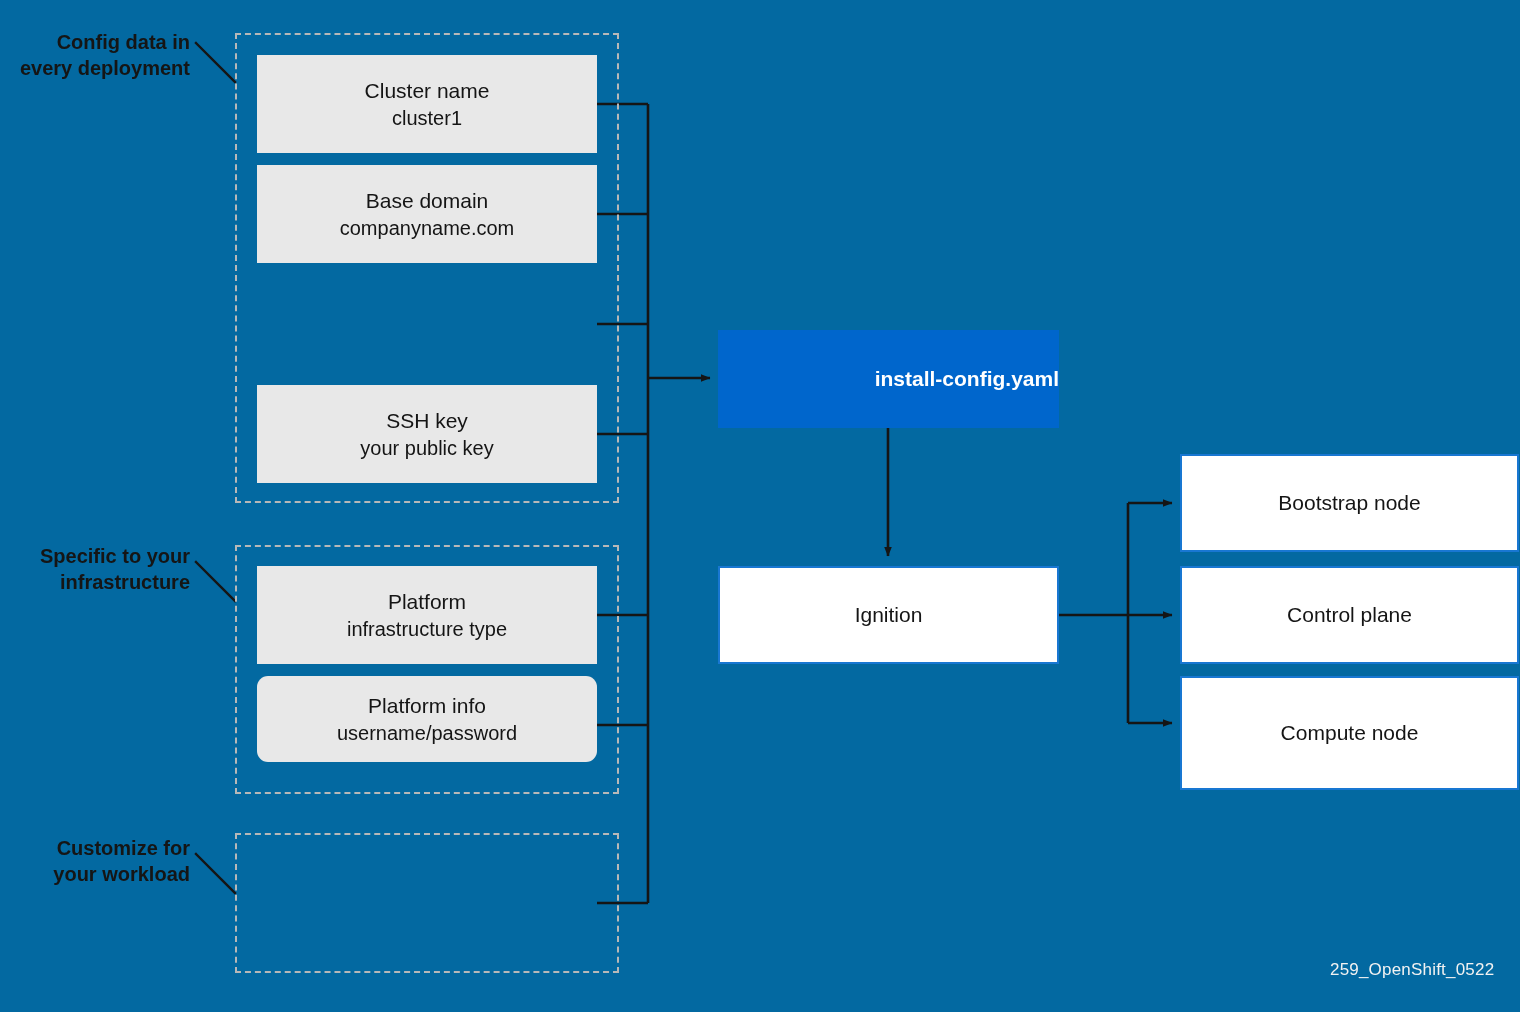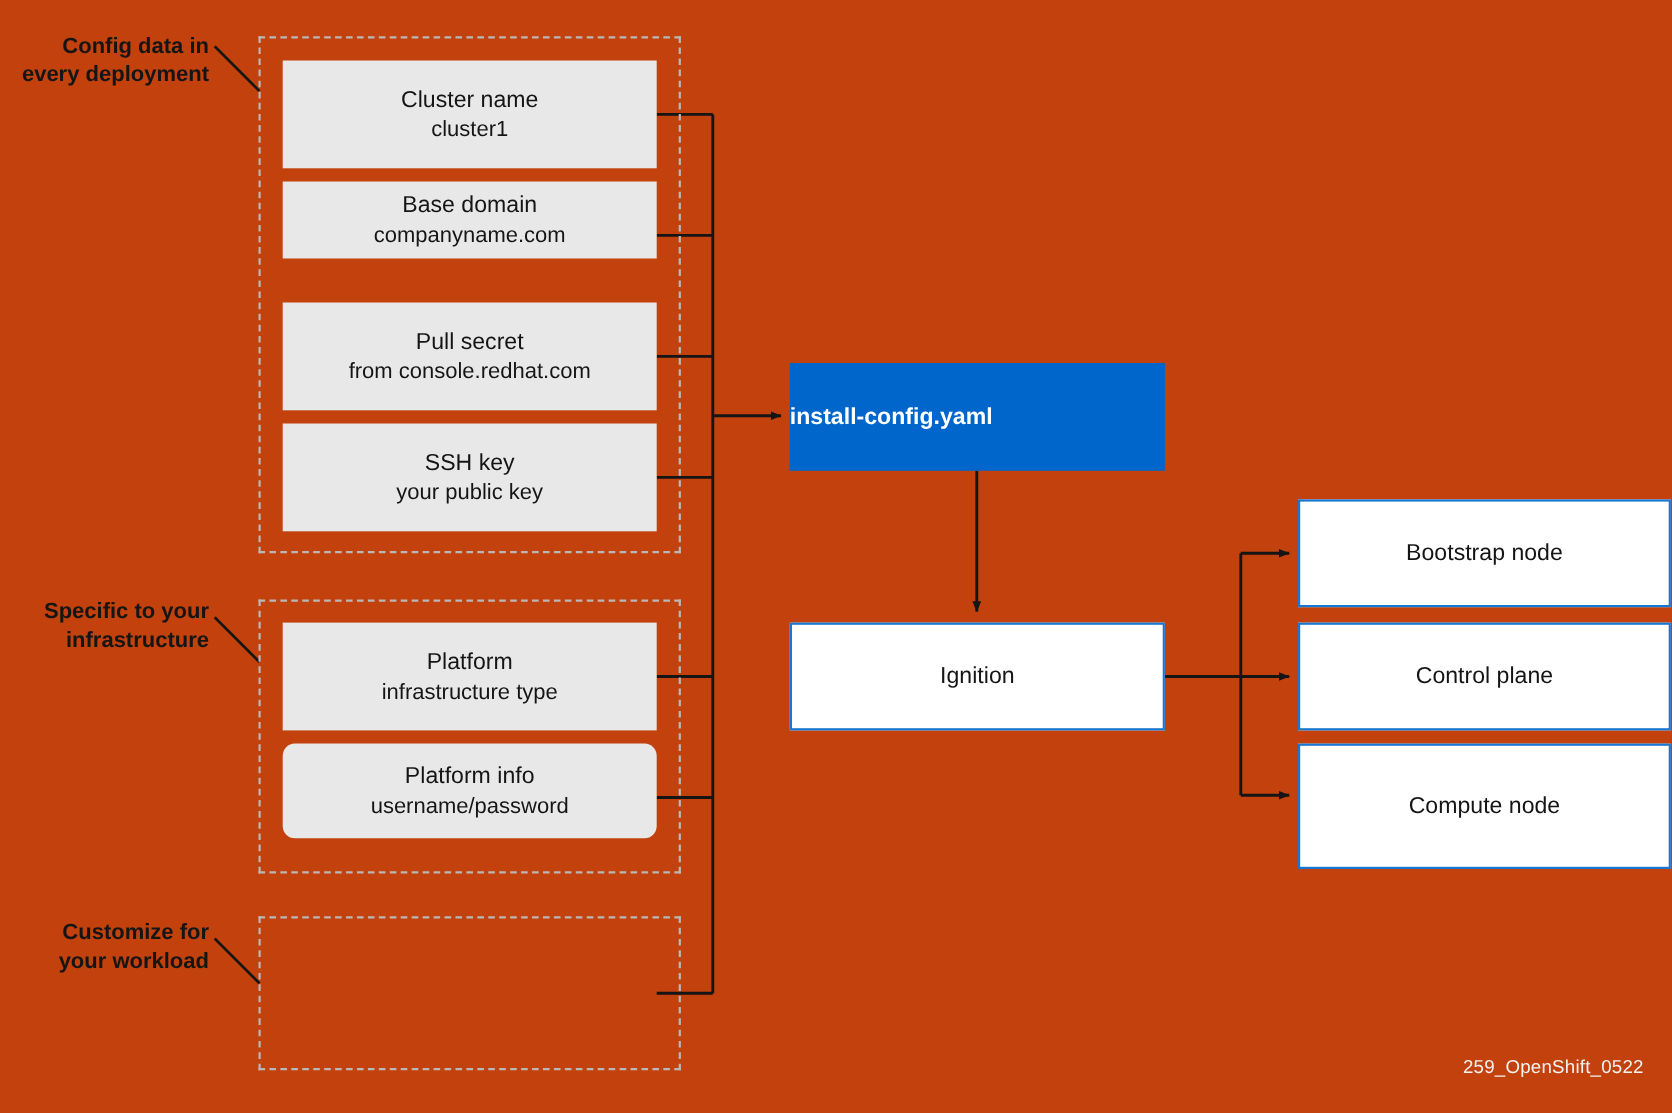--- a/index.html
+++ b/index.html
@@ -10,21 +10,21 @@
   }
   body {
     font-family: "Liberation Sans", sans-serif;
     color: #151515;
   }
   #diagram {
     position: relative;
     width: 1520px;
     height: 1012px;
     overflow: hidden;
-    background: #c2410c;
+    background: #0369a1;
   }
   svg.wires {
     position: absolute;
     left: 0;
     top: 0;
     width: 1520px;
     height: 1012px;
     pointer-events: none;
   }
 
@@ -71,21 +71,21 @@
     color: #151515;
   }
 
   
   .blue-filled {
     position: absolute;
     background: #0066cc;
     box-sizing: border-box;
     display: flex;
     align-items: center;
-    justify-content: flex-start;
+    justify-content: flex-end;
     color: #ffffff;
     font-size: 21px;
     font-weight: bold;
   }
 
   
   .blue-outline {
     position: absolute;
     background: #ffffff;
     border: 2px solid #1877d2;
@@ -154,29 +154,25 @@
   <div class="side-label" style="left:0px; top:30px; width:190px;">Config data in
 every deployment</div>
 
   <div class="group" style="left:235px; top:33px; width:384px; height:470px;"></div>
 
   <div class="item-box" style="left:257px; top:55px; width:340px; height:98px;">
     <span class="item-title">Cluster name</span>
     <span class="item-sub">cluster1</span>
   </div>
 
-  <div class="item-box" style="left:257px; top:165px; width:340px; height:70px;">
+  <div class="item-box" style="left:257px; top:165px; width:340px; height:98px;">
     <span class="item-title">Base domain</span>
     <span class="item-sub">companyname.com</span>
   </div>
 
-  <div class="item-box" style="left:257px; top:275px; width:340px; height:98px;">
-    <span class="item-title">Pull secret</span>
-    <span class="item-sub">from console.redhat.com</span>
-  </div>
 
   <div class="item-box" style="left:257px; top:385px; width:340px; height:98px;">
     <span class="item-title">SSH key</span>
     <span class="item-sub">your public key</span>
   </div>
 
   <div class="side-label" style="left:0px; top:544px; width:190px;">Specific to your
 infrastructure</div>
 
   <div class="group" style="left:235px; top:545px; width:384px; height:249px;"></div>

